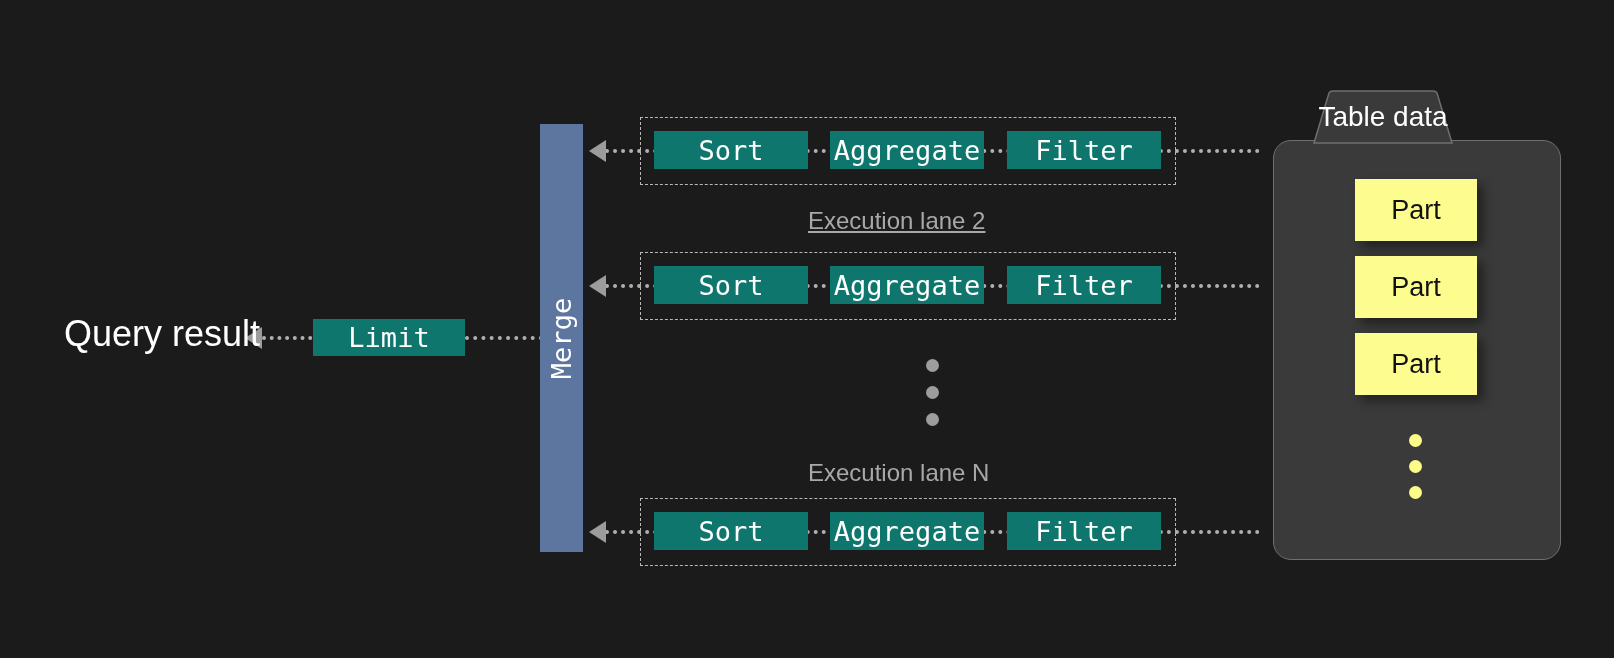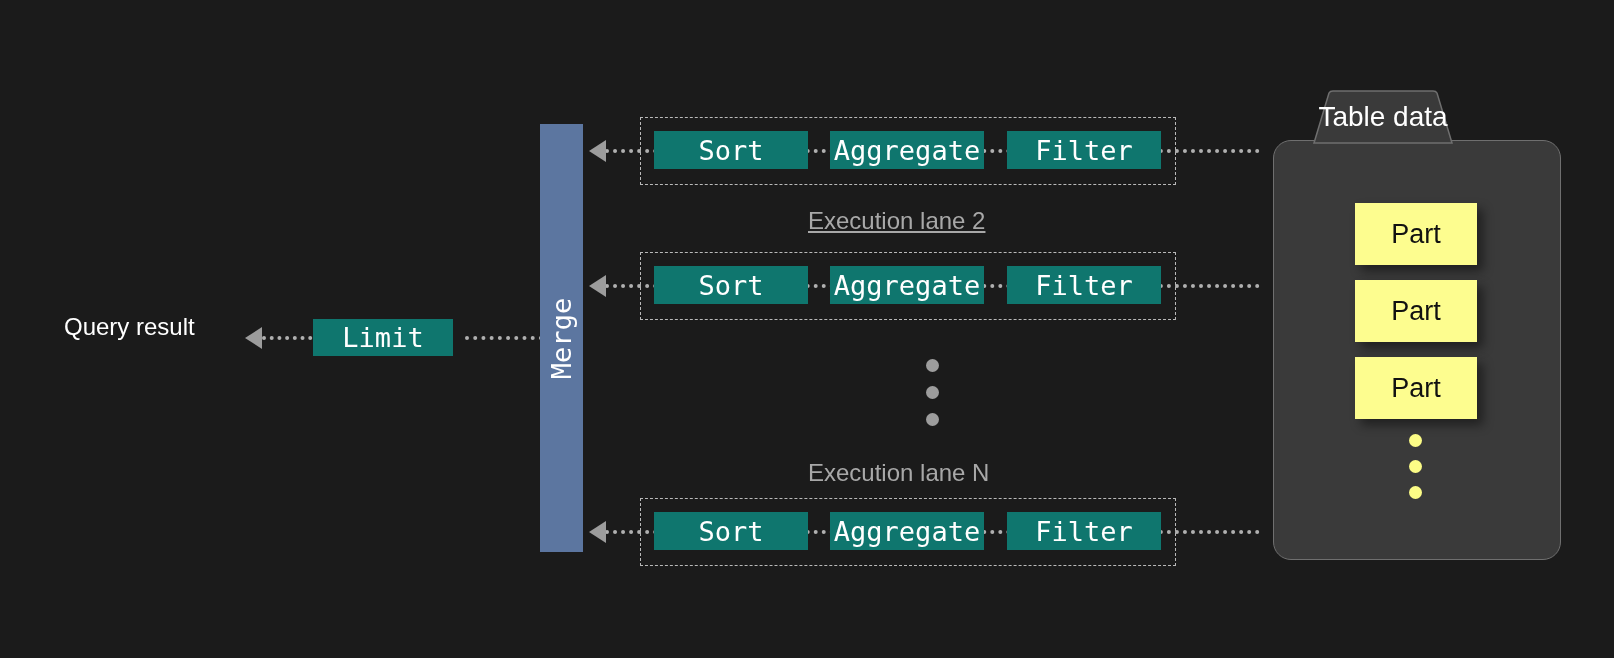--- a/index.html
+++ b/index.html
@@ -85,21 +85,21 @@
     border-top: 11px solid transparent;
     border-bottom: 11px solid transparent;
     border-right: 17px solid #9c9c9c;
     z-index: 5;
   }
 
   
   .plain-label {
     position: absolute;
     color: #ffffff;
-    font-size: 24px;
+    font-size: 36px;
     font-family: "Liberation Sans", sans-serif;
     white-space: nowrap;
     z-index: 6;
   }
 
   
   .dot {
     position: absolute;
     width: 13px; height: 13px;
     border-radius: 50%;
@@ -138,35 +138,34 @@
     position: absolute;
     background: #fdfd8f;
     color: #111111;
     font-size: 27px;
     font-family: "Liberation Sans", sans-serif;
     display: flex;
     align-items: center;
     justify-content: center;
     box-shadow: 6px 6px 10px rgba(0,0,0,0.45);
     z-index: 4;
-    margin-top: 24px;
   }
 </style>
 </head>
 <body>
 
 <div id="stage">
 
   <div class="plain-label" style="left:64px; top:313px;">Query result</div>
 
   <div class="arrow-left" style="left:245px; top:327px;"></div>
 
   <div class="dotline" style="left:262px; top:336px; width:58px;"></div>
 
-  <div class="op-box" style="left:313px; top:319px; width:140px; height:37px;text-align:center;">Limit</div>
+  <div class="op-box" style="left:313px; top:319px; width:152px; height:37px;text-align:center;">Limit</div>
 
   <div class="dotline" style="left:465px; top:336px; width:78px;"></div>
 
   <div class="merge-bar" style="left:540px; top:124px; width:43px; height:428px;">
     <span>Merge</span>
   </div>
 
 
   <div class="lane-box" style="left:640px; top:117px; width:536px; height:68px;"></div>
 

